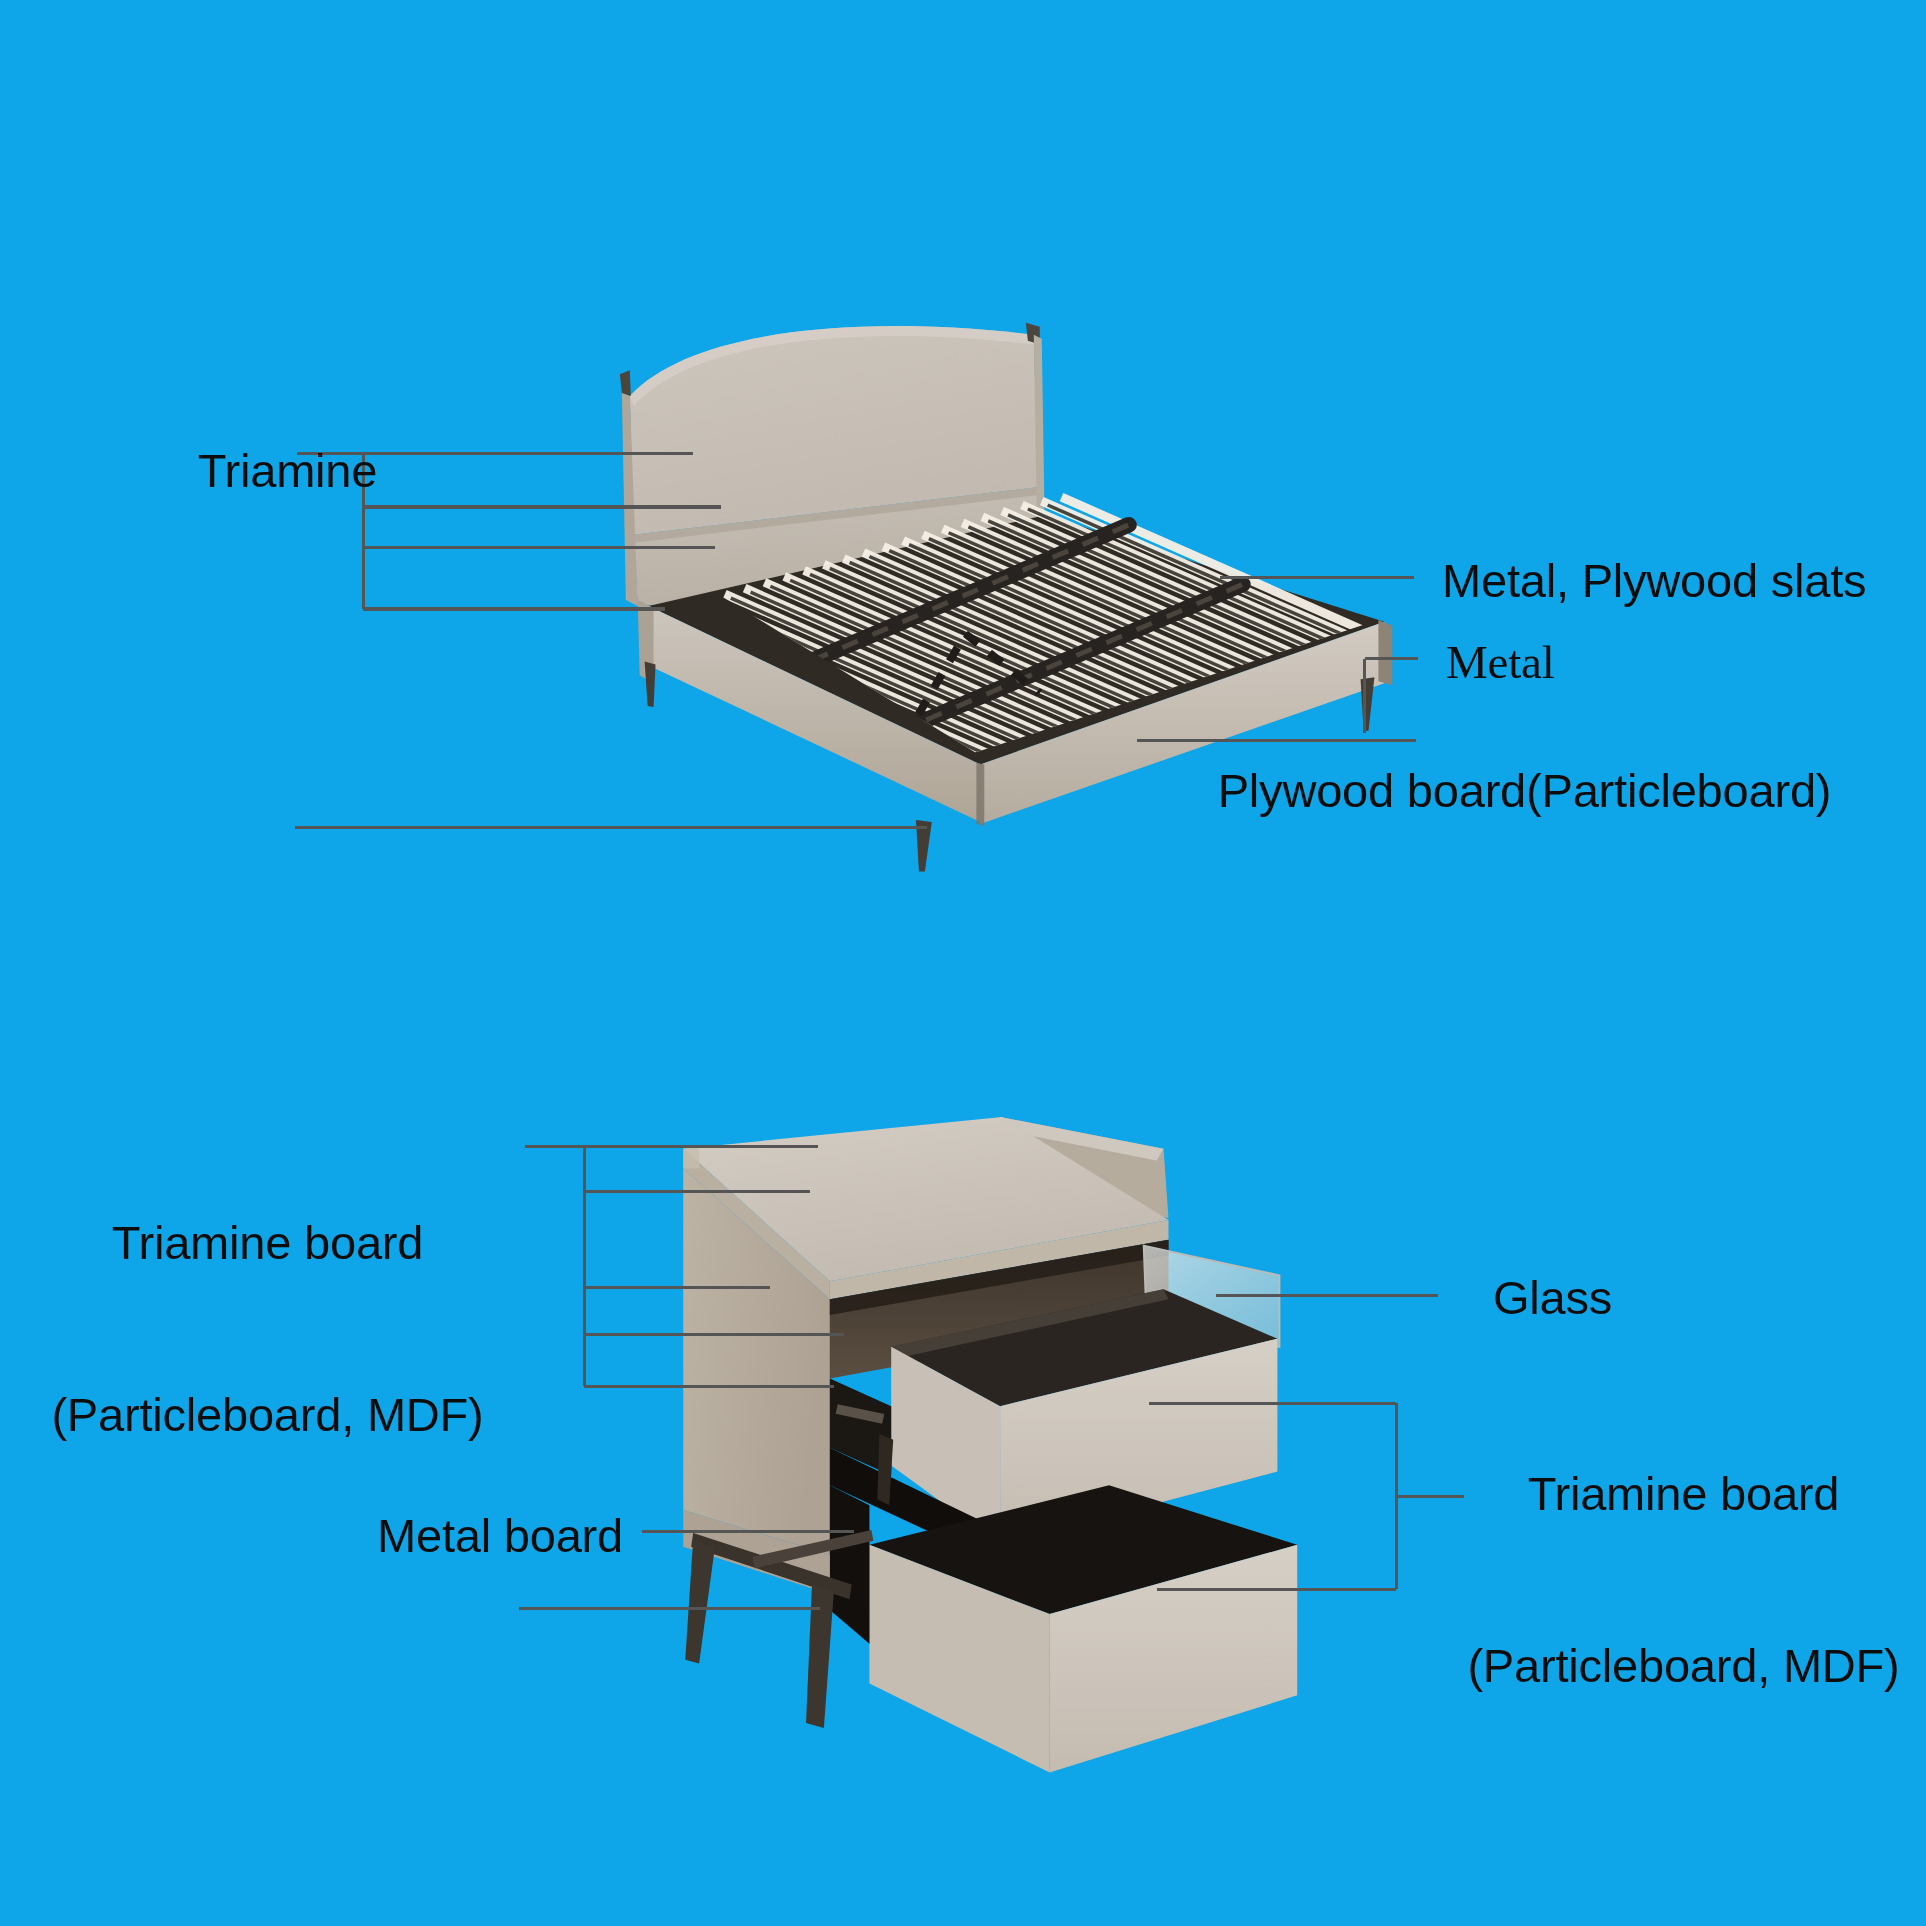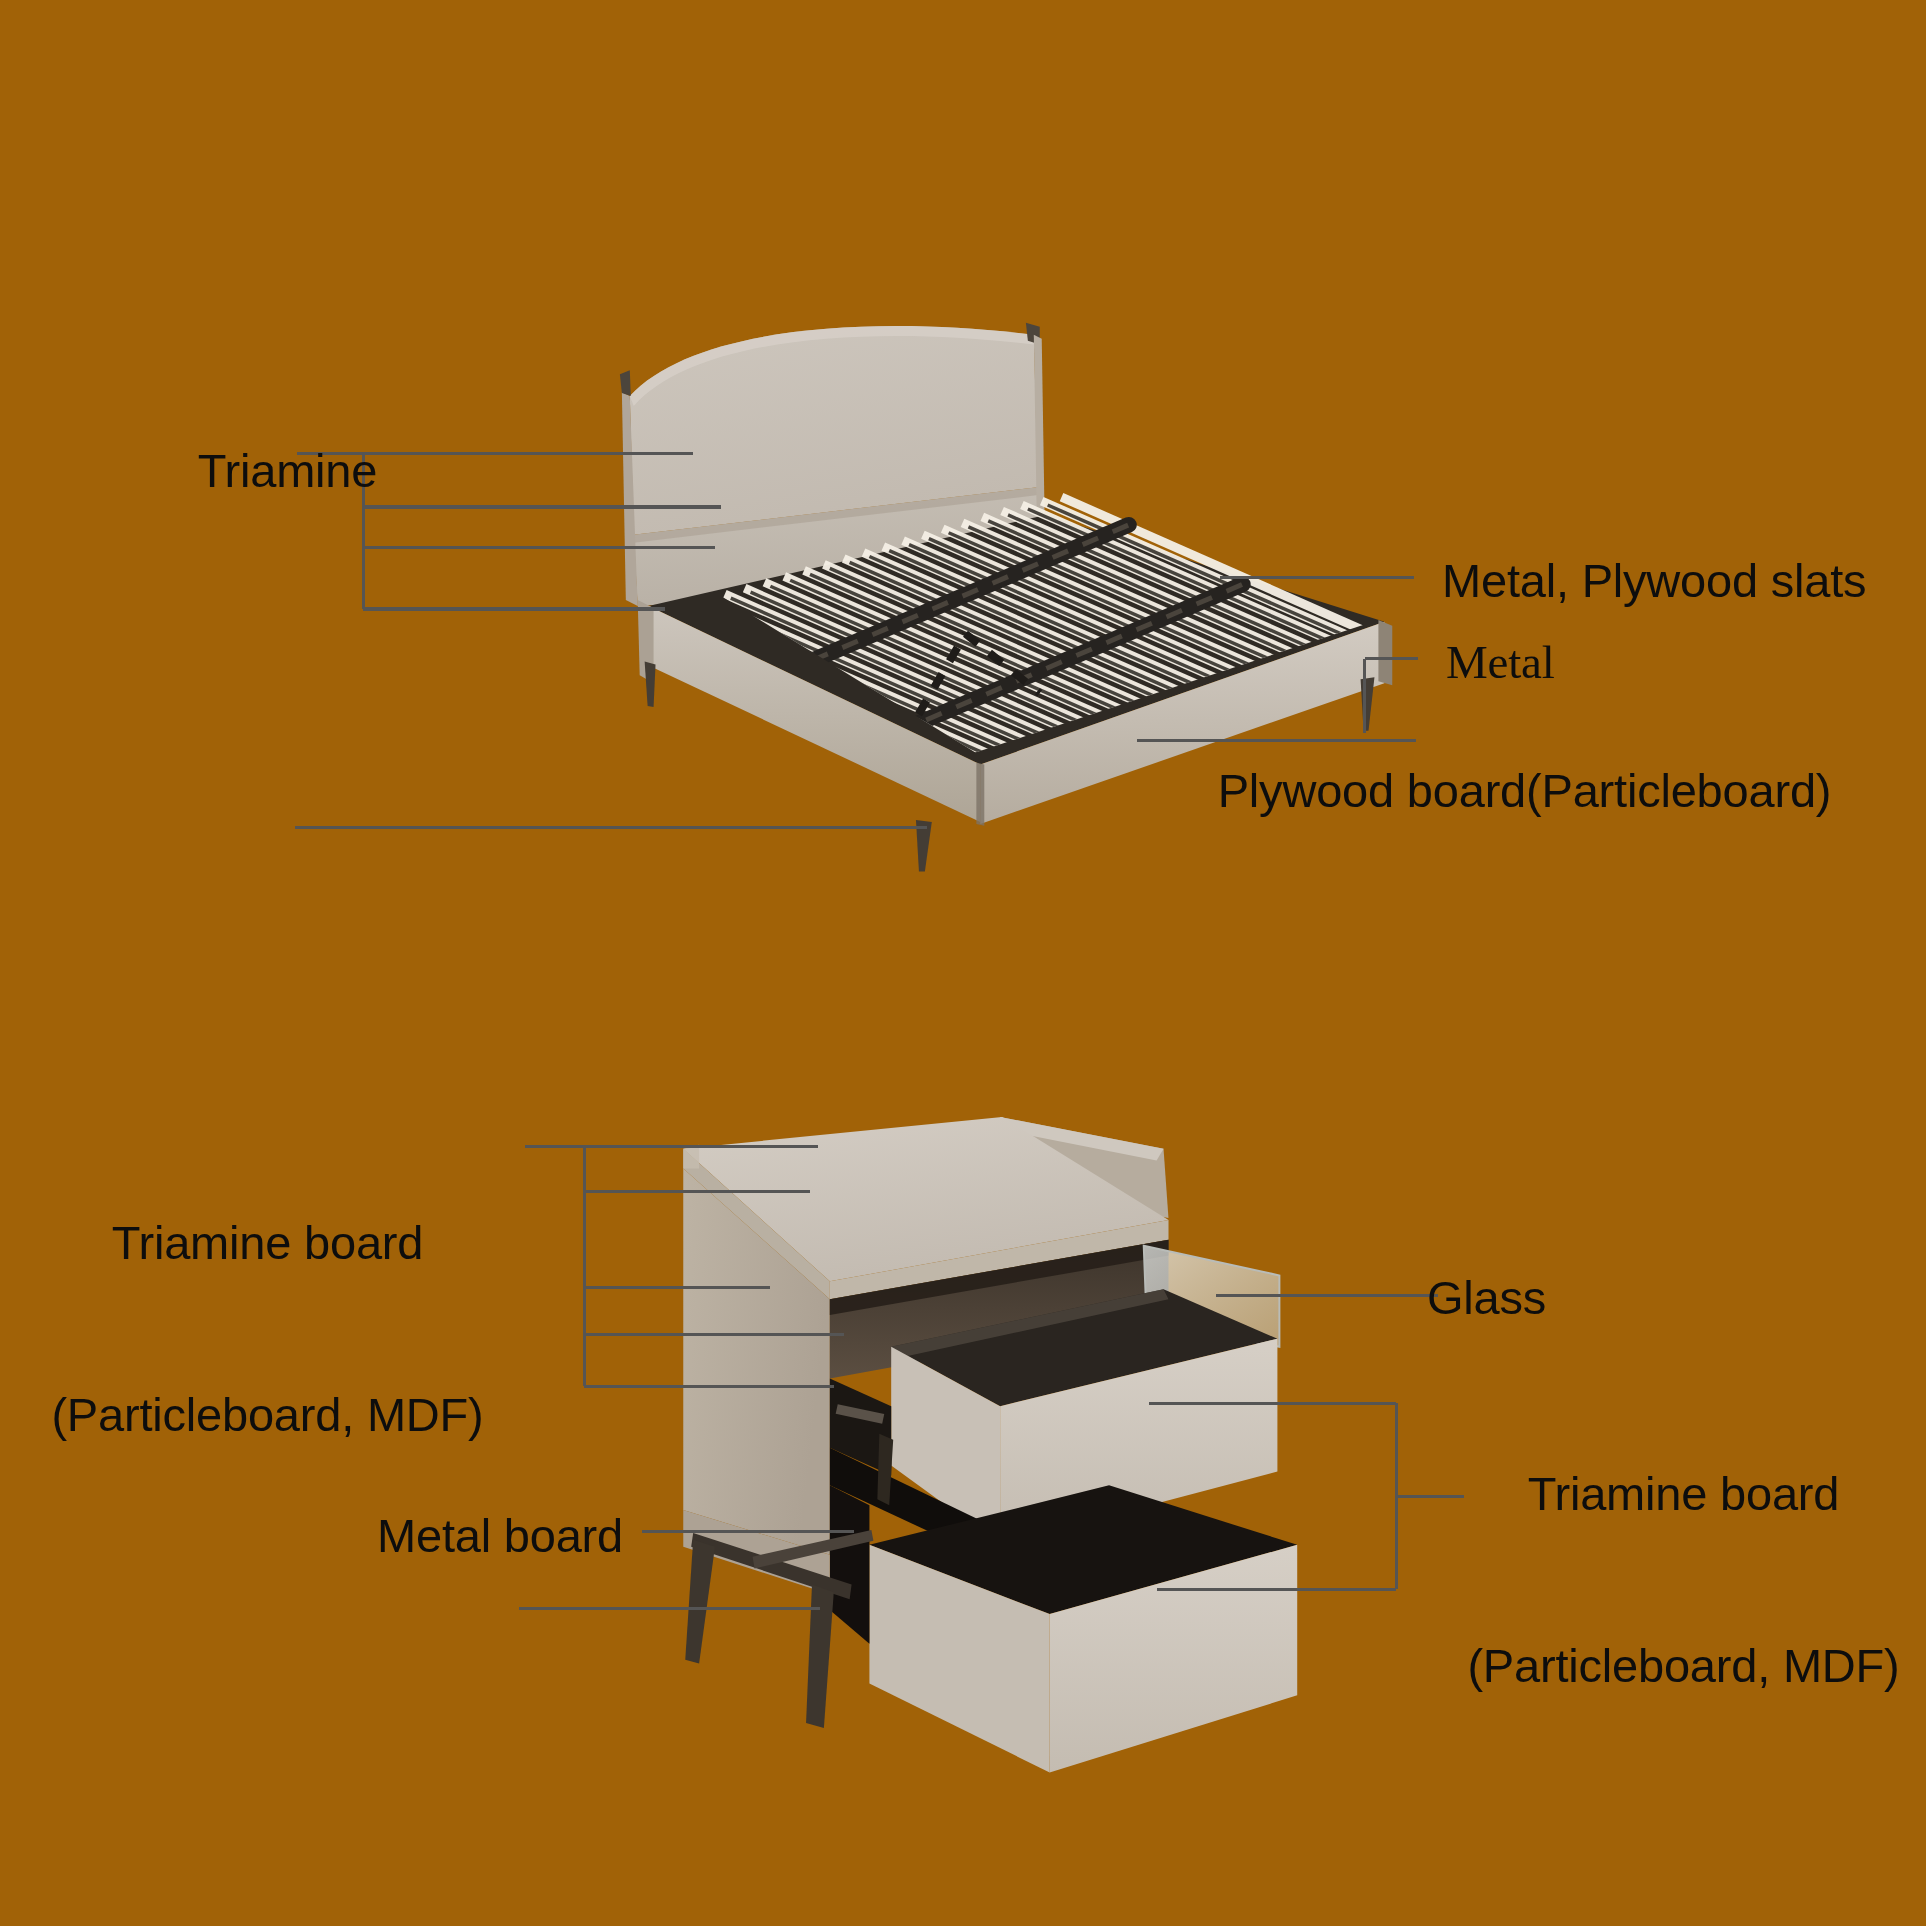--- a/index.html
+++ b/index.html
@@ -9,21 +9,21 @@
     background: #ffffff;
   }
   body {
     font-family: "Liberation Sans", "DejaVu Sans", sans-serif;
     -webkit-font-smoothing: antialiased;
   }
   #stage {
     position: relative;
     width: 1927px;
     height: 1927px;
-    background: #a16207;
+    background: #0ea5e9;
     overflow: hidden;
   }
   .svg-layer {
     position: absolute;
     left: 0;
     top: 0;
     width: 1927px;
     height: 1927px;
   }
   .lbl {
@@ -288,21 +288,21 @@
   <div class="lbl l" style="left:1430px; top:634px;font-family:Liberation Serif, serif;">Metal</div>
 
   <div class="lbl c" style="left:1158px; top:762px; width:733px;">Plywood board(Particleboard)</div>
 
 
   <div class="lbl c" style="left:10px; top:1099px; width:515px;">
     <div>Triamine board</div>
     <div>(Particleboard, MDF)</div>
   </div>
 
-  <div class="lbl l" style="left:1411px; top:1269px;text-align:center;">Glass</div>
+  <div class="lbl l" style="left:1477px; top:1269px;text-align:center;">Glass</div>
 
   <div class="lbl c" style="left:1451px; top:1350px; width:465px;">
     <div>Triamine board</div>
     <div>(Particleboard, MDF)</div>
   </div>
 
   <div class="lbl r" style="left:59px; top:1507px; width:564px;">Metal board</div>
 
 
 </div>

